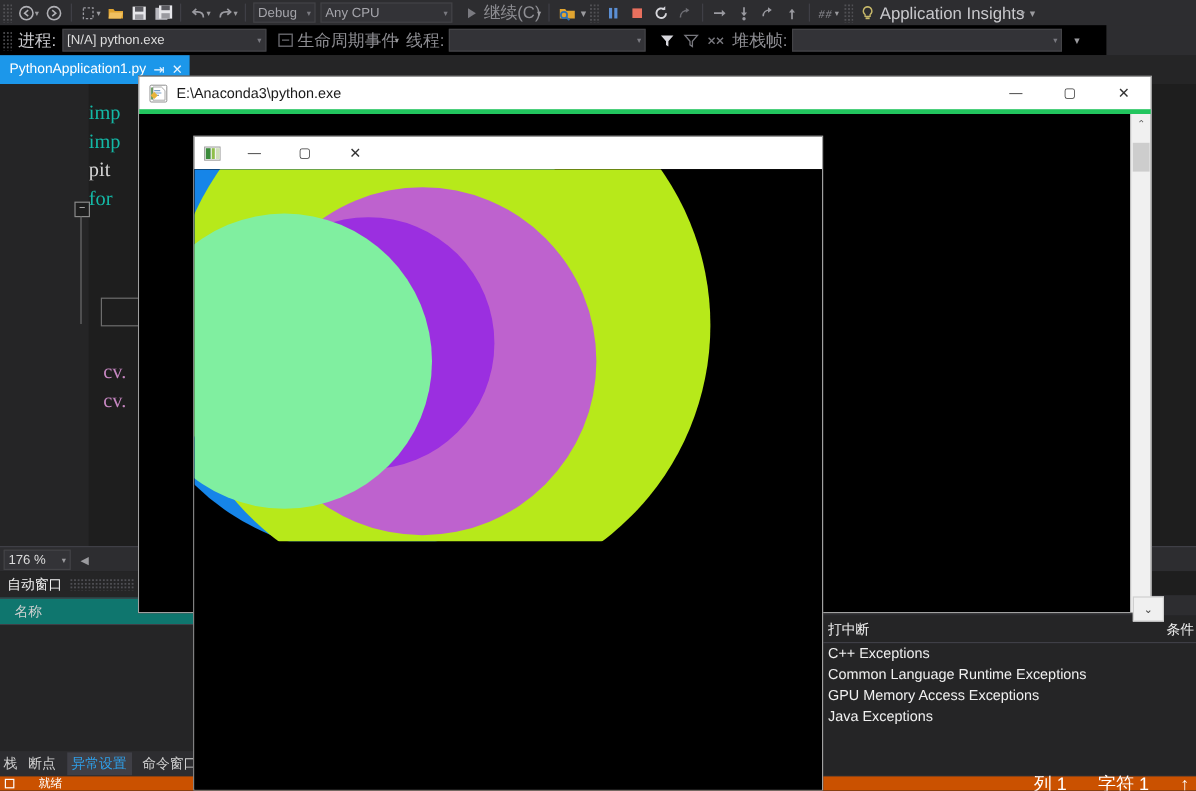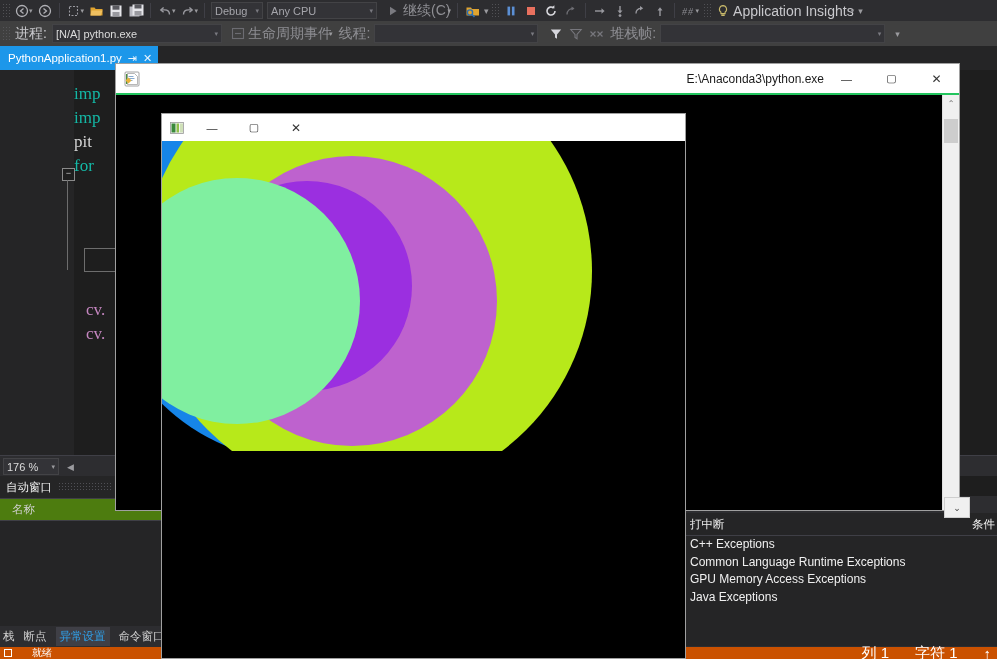--- a/index.html
+++ b/index.html
@@ -13,22 +13,22 @@
   #root { position: relative; width: 997px; height: 659px; overflow: hidden; }
 
   
   .vs-shell { position:absolute; inset:0; background:#2d2d30; }
 
   .vs-toolbar-row1 {
     position:absolute; left:0; top:0; width:997px; height:21px;
     background:#2d2d30; display:flex; align-items:center;
   }
   .vs-toolbar-row2 {
-    position:absolute; left:0; top:21px; width:997px; height:25px;
-    background:#404040; display:flex; align-items:center;
+    position:absolute; left:0; top:21px; width:922px; height:25px;
+    background:#000000; display:flex; align-items:center;
   }
   .grip { width:8px; height:16px; margin:0 2px;
     background-image: radial-gradient(#5a5a5e 0.8px, transparent 0.9px);
     background-size: 3px 3px; opacity:.8; }
   .tb-sep { width:1px; height:15px; background:#3f3f46; margin:0 4px; }
   .tb-icon { width:20px; height:18px; display:flex; align-items:center; justify-content:center;
     color:#b8b8bd; font-size:12px; line-height:1; }
   .tb-icon svg { display:block; }
   .tb-arrow { color:#9b9b9f; font-size:7px; margin-left:-3px; margin-right:2px; }
   .tb-combo {
@@ -72,21 +72,21 @@
     color:#dcdcdc; font-size:11px; display:flex; align-items:center; justify-content:space-between;
     padding:0 3px; box-sizing:border-box; }
   .hscroll-left { color:#9b9b9f; font-size:9px; margin-left:8px; }
 
   
   .autos-win { position:absolute; left:0; top:476px; width:190px; height:170px; background:#252526; }
   .autos-title { height:22px; display:flex; align-items:center; padding-left:6px;
     color:#f1f1f1; font-size:11.5px; background:#252526; }
   .autos-title .tgrip { margin-left:6px; width:54px; height:10px;
     background-image: radial-gradient(#4f4f54 0.8px, transparent 0.9px); background-size:3px 3px; }
-  .autos-header { height:21px; background:#4d7c0f; border-top:1px solid #3f3f46;
+  .autos-header { height:21px; background:#0f766e; border-top:1px solid #3f3f46;
     border-bottom:1px solid #3f3f46; display:flex; align-items:center; color:#d0d0d0; font-size:11.5px; }
   .autos-header .col { padding-left:12px; }
   .autos-body { background:#252526; height:106px; }
   .autos-tabs { position:absolute; left:0; top:626px; width:190px; height:21px; background:#2d2d30;
     display:flex; align-items:center; gap:10px; padding-left:6px; box-sizing:border-box; }
   .autos-tabs .t { font-size:11.5px; color:#d0d0d0; }
   .autos-tabs .t.sel { color:#2f9fe8; border-bottom:1px solid #2f9fe8; padding-bottom:1px; }
 
   
   .exc-win { position:absolute; left:686px; top:476px; width:311px; height:170px; background:#252526; }
@@ -114,21 +114,21 @@
   .status-left { position:absolute; left:4px; top:0; height:12px; display:flex; align-items:center;
     gap:20px; color:#fff; font-size:10px; }
   .status-right { position:absolute; right:6px; top:0; height:12px; display:flex; align-items:center;
     gap:26px; color:#fff; font-size:15px; }
   .sq { width:8px; height:8px; border:1px solid #fff; box-sizing:border-box; }
 
   
   .console-win { position:absolute; left:115px; top:63px; width:845px; height:448px;
     background:#000; border:1px solid #a0a0a0; box-sizing:border-box; }
   .console-title { height:31px; background:#fff; display:flex; align-items:center;
-    border-bottom:2px solid #22c55e; box-sizing:border-box;text-align:right; }
+    border-bottom:4px solid #22c55e; box-sizing:border-box; }
   .console-ico { width:16px; height:16px; margin-left:8px; margin-right:7px; position:relative; }
   .console-title .txt { color:#1a1a1a; font-size:12px; flex:1; }
   .wbtn { width:45px; height:30px; display:flex; align-items:center; justify-content:center;
     color:#333; font-size:11px; }
   .wbtn.close { font-size:12px; }
   .console-body { position:absolute; left:0; top:31px; right:0; bottom:0; background:#000; }
   .console-vscroll { position:absolute; right:0; top:31px; width:17px; bottom:0; background:#f0f0f0;
     border-left:1px solid #e0e0e0; box-sizing:border-box; }
   .cvs-arrow { height:17px; display:flex; align-items:center; justify-content:center;
     color:#606060; font-size:8px; }

